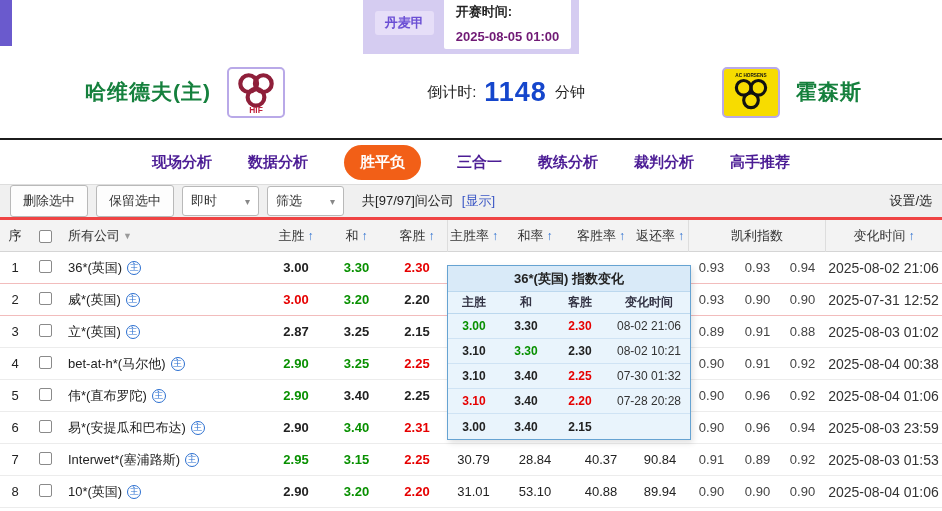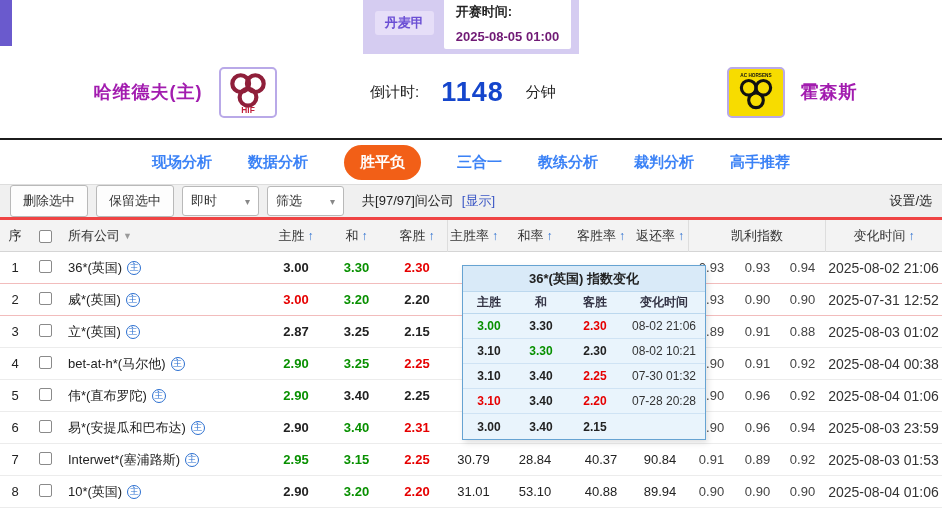--- a/index.html
+++ b/index.html
@@ -12,29 +12,29 @@
   
   .topbar { height: 46px; display: flex; align-items: center; justify-content: center; position: relative; background: #fff; }
   .edge-accent { position: absolute; left: 0; top: 0; width: 12px; height: 46px; background: #6a5acd; }
   .match-strip { display: flex; align-items: center; gap: 10px; background: #d5ccf1; padding: 5px 8px 5px 12px; }
   .league { background: #e6def8; color: #6b4fd4; font-weight: bold; padding: 3px 10px; border-radius: 3px; font-size: 13px; }
   .start-box { background: #fff; padding: 5px 12px; display: flex; gap: 8px; font-weight: bold; font-size: 13px; border-radius: 2px; flex-direction: column; }
   .start-time { color: #701a75; }
   
   .matchhead { height: 92px; display: grid; grid-template-columns: 370px 272px 1fr; align-items: center; background: #fff; }
   .home-cell, .away-cell { display: flex; align-items: center; justify-content: center; gap: 16px; }
-  .team-name { font-size: 18px; font-weight: bold; color: #a21caf; letter-spacing: 1px; }
+  .team-name { font-size: 21px; font-weight: bold; color: #15803d; letter-spacing: 1px; }
   .logo-box { width: 58px; height: 51px; border: 2px solid #b9a9e8; border-radius: 5px; display: flex; align-items: center; justify-content: center; background: #fff; }
   .logo-box.away { background: #f7dc00; }
-  .count-cell { display: flex; align-items: center; justify-content: flex-start; gap: 22px; }
+  .count-cell { display: flex; align-items: center; justify-content: center; gap: 8px; }
   .count-label, .count-unit { font-size: 15px; color: #222; }
   .count-num { font-size: 27px; font-weight: bold; color: #1546cc; letter-spacing: 1px; }
   
   .nav { height: 46px; border-top: 2px solid #1c1c1c; background: #fff; display: flex; align-items: center; justify-content: center; gap: 36px; }
-  .tab { font-size: 15px; font-weight: bold; color: #3b82f6; cursor: pointer; white-space: nowrap; }
+  .tab { font-size: 15px; font-weight: bold; color: #4c1d95; cursor: pointer; white-space: nowrap; }
   .tab.active { background: #f25f17; color: #fff; padding: 8px 16px; border-radius: 18px; }
   
   .toolbar { height: 36px; background: #f0f0f0; border-top: 1px solid #ddd; border-bottom: 3px solid #ef4444; display: flex; align-items: center; padding: 0 10px; gap: 8px; }
   .tbtn { background: #fdfdfd; border: 1px solid #b9b9b9; border-radius: 3px; padding: 6px 12px; font-size: 13px; color: #333; font-family: inherit; cursor: pointer; }
   .dd { background: #fff; border: 1px solid #b9b9b9; border-radius: 3px; padding: 5px 8px; display: inline-flex; align-items: center; gap: 28px; font-size: 13px; color: #333; cursor: pointer; }
   .caret { color: #888; font-size: 10px; }
   .count-text { margin-left: 10px; color: #222; }
   .show-link { color: #3a56c4; cursor: pointer; text-decoration: none; }
   .settings { margin-left: auto; color: #222; white-space: nowrap; cursor: pointer; }
   
@@ -52,21 +52,21 @@
   .c-co { display: flex; align-items: center; gap: 5px; padding-left: 8px; text-align: left; }
   .badge { width: 14px; height: 14px; border: 1px solid #2b6fd0; color: #2b6fd0; border-radius: 50%; font-size: 9px; display: inline-flex; align-items: center; justify-content: center; flex: none; }
   .c-od { font-weight: bold; }
   .c-kl { color: #444; }
   .c-tm { font-size: 14px; color: #333; }
   [data-c="g"] { color: #089000 !important; }
   [data-c="r"] { color: #e60000 !important; }
   [data-c="k"] { color: #222; }
   .cb { width: 13px; height: 13px; border: 1px solid #8a8a8a; border-radius: 2px; background: #fff; display: inline-block; cursor: pointer; }
   
-  .popup { position: absolute; left: 462px; top: 265px; width: 244px; background: #e9f4fc; border: 1px solid #66a3d2; z-index: 5; box-shadow: 2px 3px 6px rgba(0,0,0,.12); }
+  .popup { position: absolute; left: 447px; top: 265px; width: 244px; background: #e9f4fc; border: 1px solid #66a3d2; z-index: 5; box-shadow: 2px 3px 6px rgba(0,0,0,.12); }
   .popup-title { height: 26px; line-height: 26px; text-align: center; font-weight: bold; font-size: 13px; background: #d9eaf8; border-bottom: 1px solid #bcd8ee; color: #222; }
   .pgrid { display: grid; grid-template-columns: 52px 52px 56px 1fr; align-items: center; }
   .phead { height: 22px; font-size: 12px; font-weight: bold; color: #334; border-bottom: 1px solid #bcd8ee; }
   .phead span { text-align: center; }
   .prow { height: 25px; border-bottom: 1px solid #cfe3f4; font-size: 12px; }
   .prow:last-child { border-bottom: none; }
   .pc { text-align: center; font-weight: bold; }
   .pt { text-align: center; color: #333; font-weight: normal; }
 </style>
 </head>

